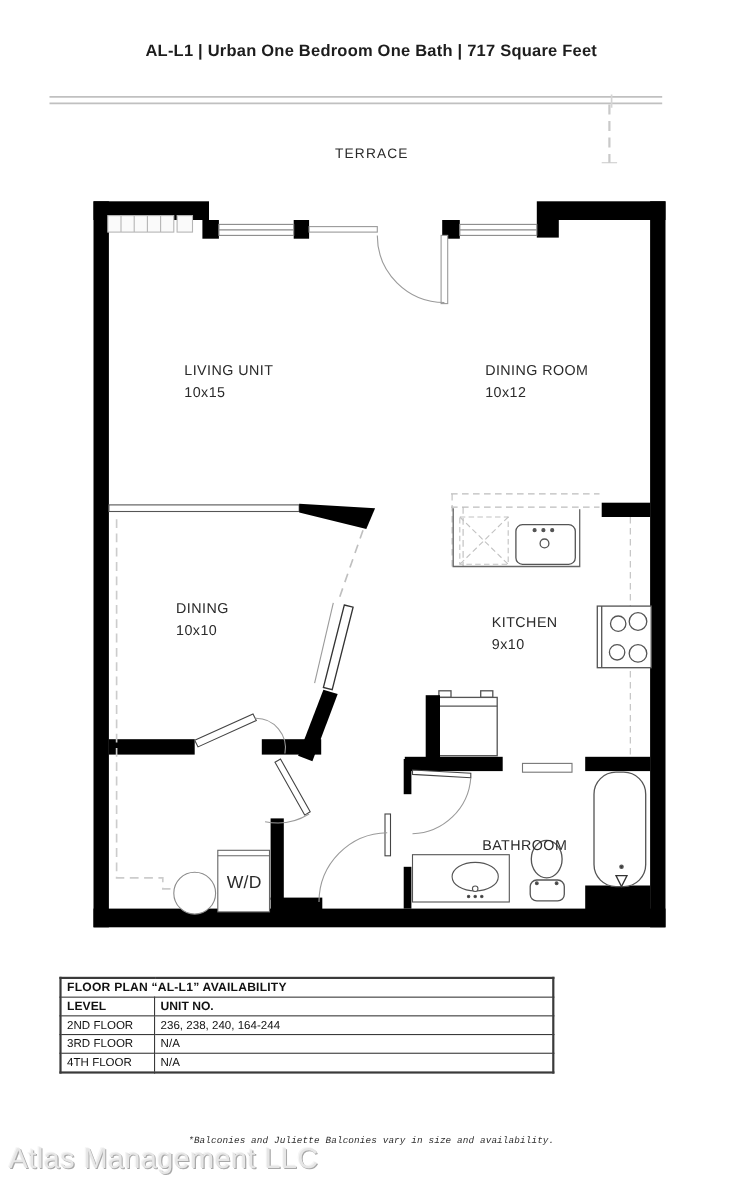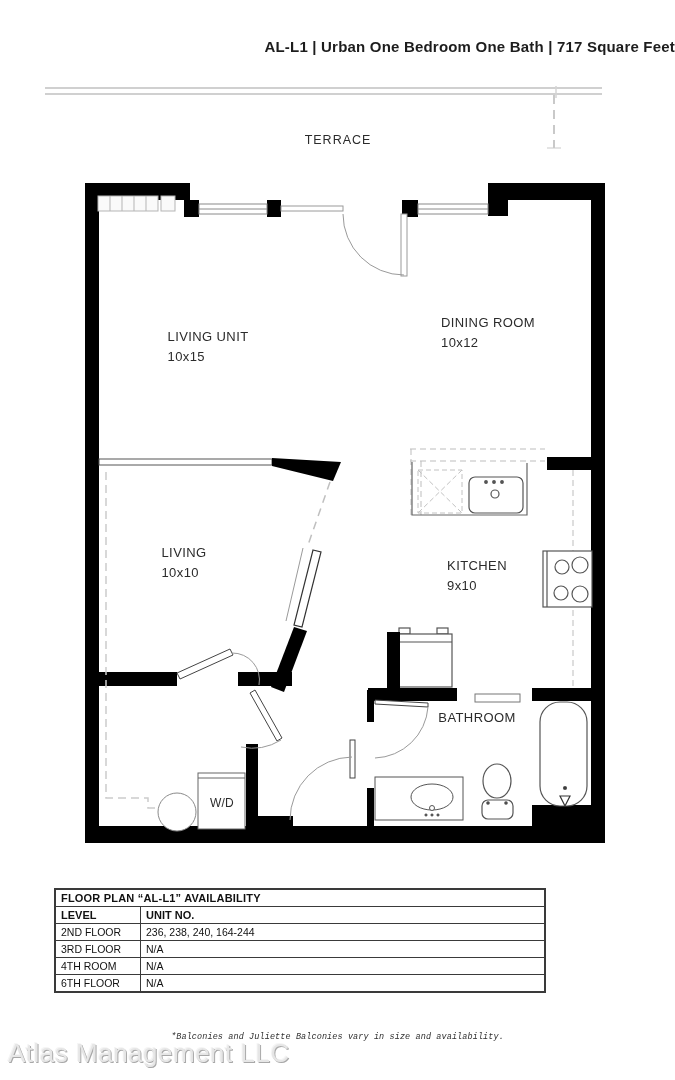--- a/index.html
+++ b/index.html
@@ -1,27 +1,27 @@
 <!DOCTYPE html>
 <html><head>
 <meta charset="utf-8">
 <style>
   html,body{margin:0;padding:0;background:#ffffff;}
   body{width:675px;height:1080px;position:relative;overflow:hidden;
        font-family:"Liberation Sans", sans-serif;color:#1a1a1a;}
-  .page-title{position:absolute;top:38px;left:0;width:675px;text-align:right;
+  .page-title{position:absolute;top:38px;left:0;width:675px;text-align:center;
       font-size:15px;font-weight:bold;letter-spacing:.2px;color:#1d1d1d;}
   #plan-svg{position:absolute;left:0;top:0;}
   .room-label{position:absolute;transform:translate(-50%,-50%);
       color:#2b2b2b;white-space:nowrap;line-height:20px;font-size:13px;letter-spacing:.4px;}
   .room-label .nm{display:block;}
   .room-label .dm{display:block;}
   .terrace-label{font-size:12.5px;letter-spacing:1px;}
-  .wd-label{font-size:12px;letter-spacing:.2px;}
-  .availability{position:absolute;left:54px;top:888px;width:492px;
+  .wd-label{font-size:16px;letter-spacing:.2px;}
+  .availability{position:absolute;left:54px;top:888px;width:450px;
       border-collapse:collapse;font-size:10.5px;color:#111;padding-left:38px;}
   .availability td,.availability th{border:1px solid #3a3a3a;padding:1px 5px;height:14px;
       text-align:left;vertical-align:middle;}
   .availability .title-row th{font-size:11px;font-weight:bold;letter-spacing:.2px;}
   .availability .head-row th{font-weight:bold;font-size:11px;}
   .availability{border:2px solid #3a3a3a;}
   .availability .col-level{width:74px;margin-left:28px;}
   .footnote{position:absolute;top:1032px;left:0;width:675px;text-align:center;
       font-size:8.5px;font-style:italic;color:#2f2f2f;letter-spacing:.1px;font-family:Liberation Mono, monospace;}
   .watermark{position:absolute;left:8px;top:1038px;font-size:26px;letter-spacing:.5px;
@@ -192,33 +192,33 @@
   </g>
 </svg>
 
 <div class="room-label terrace-label" style="left:338px;top:140px">
   <span class="nm">TERRACE</span>
 </div>
 <div class="room-label" style="left:208px;top:347px">
   <span class="nm">LIVING UNIT</span>
   <span class="dm">10x15</span>
 </div>
-<div class="room-label" style="left:488px;top:333px">
+<div class="room-label" style="left:488px;top:347px">
   <span class="nm">DINING ROOM</span>
   <span class="dm">10x12</span>
 </div>
 <div class="room-label" style="left:184px;top:563px">
-  <span class="nm">LIVING</span>
+  <span class="nm">DINING</span>
   <span class="dm">10x10</span>
 </div>
 <div class="room-label" style="left:477px;top:576px">
   <span class="nm">KITCHEN</span>
   <span class="dm">9x10</span>
 </div>
-<div class="room-label" style="left:477px;top:718px">
+<div class="room-label" style="left:477px;top:769px">
   <span class="nm">BATHROOM</span>
 </div>
 <div class="room-label wd-label" style="left:222px;top:803px">
   <span class="nm">W/D</span>
 </div>
 
 <table class="availability">
   <tbody>
       <tr class="title-row">
     <th colspan="2">FLOOR PLAN “AL-L1” AVAILABILITY</th>
@@ -229,24 +229,20 @@
   </tr>
   <tr>
     <td>2ND FLOOR</td>
     <td>236, 238, 240, 164-244</td>
   </tr>
   <tr>
     <td>3RD FLOOR</td>
     <td>N/A</td>
   </tr>
   <tr>
-    <td>4TH ROOM</td>
-    <td>N/A</td>
-  </tr>
-  <tr>
-    <td>6TH FLOOR</td>
+    <td>4TH FLOOR</td>
     <td>N/A</td>
   </tr>
 </tbody>
   </table>
 
 <div class="footnote">*Balconies and Juliette Balconies vary in size and availability.</div>
 <div class="watermark">Atlas Management LLC</div>
 
 </body></html>

